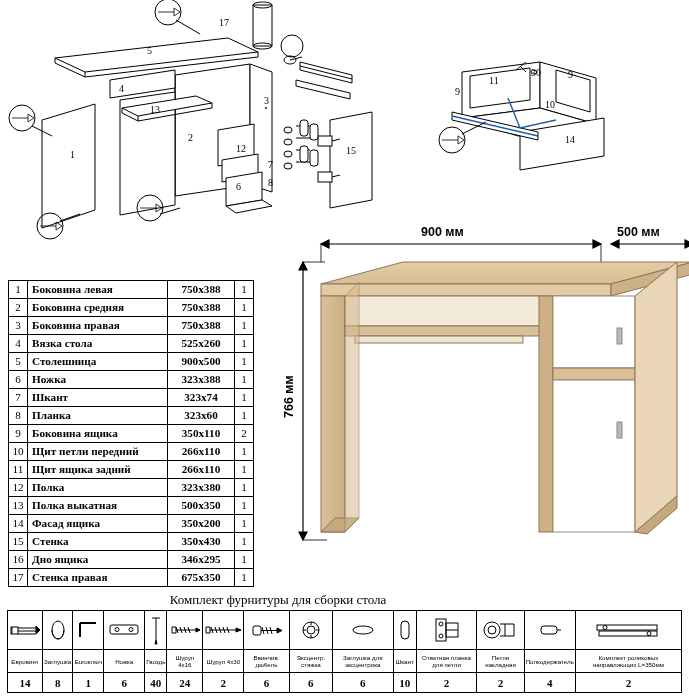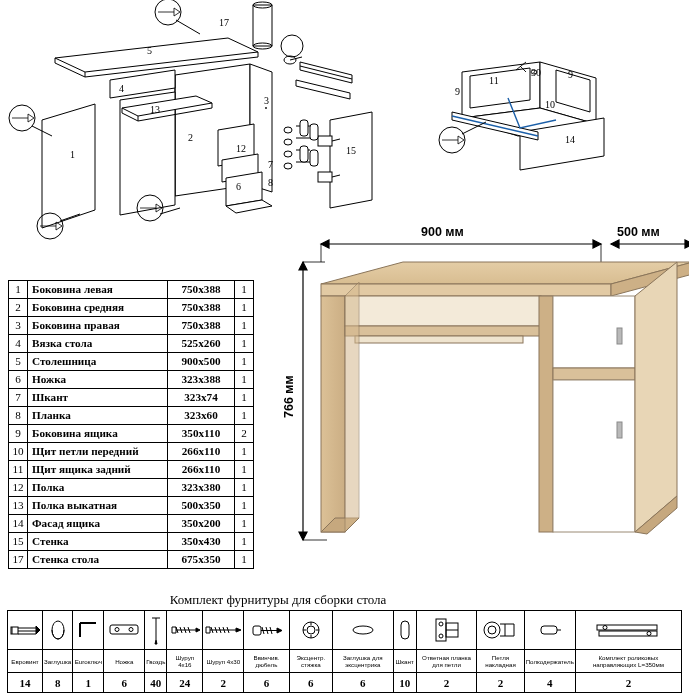--- a/index.html
+++ b/index.html
@@ -262,22 +262,28 @@
           <td class="dim">350х200</td>
           <td class="qty">1</td>
         </tr>
         <tr>
           <td class="num">15</td>
           <td class="name">Стенка</td>
           <td class="dim">350х430</td>
           <td class="qty">1</td>
         </tr>
         <tr>
+          <td class="num">16</td>
+          <td class="name">Дно ящика</td>
+          <td class="dim">346х295</td>
+          <td class="qty">1</td>
+        </tr>
+        <tr>
           <td class="num">17</td>
-          <td class="name">Стенка стола</td>
+          <td class="name">Стенка правая</td>
           <td class="dim">675х350</td>
           <td class="qty">1</td>
         </tr>
       </tbody>
   </table>
 
   <div class="desk">
     <svg width="430" height="340" viewBox="0 0 430 340">
       <defs>
         <linearGradient id="oakTop" x1="0" y1="0" x2="0" y2="1">

